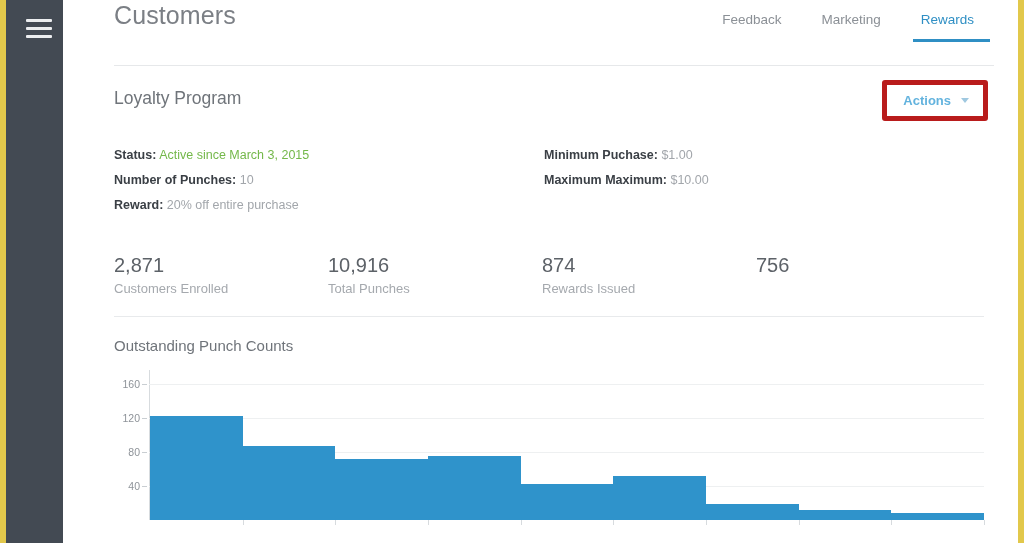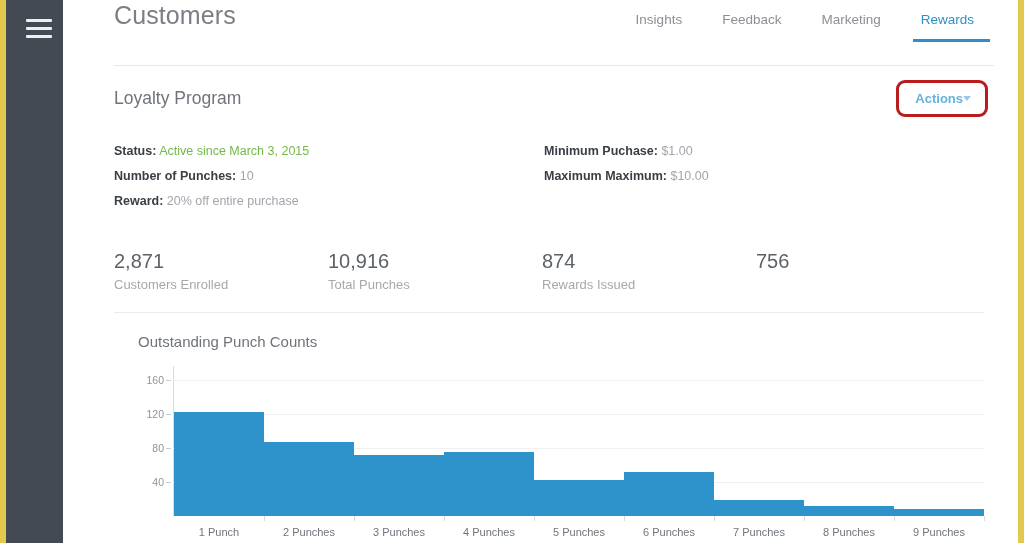--- a/index.html
+++ b/index.html
@@ -89,30 +89,30 @@
     align-items: flex-start;
     justify-content: space-between;
     padding-top: 22px;
   }
   #section-title {
     font-size: 17.5px;
     color: #6f747a;
     font-weight: 400;
   }
   #actions-btn {
-    border: 3px solid #b91c1c;
-    border-radius: 9px;
+    border: 5px solid #b91c1c;
+    border-radius: 3px;
     background: #ffffff;
     color: #63b3de;
     font-size: 13px;
     font-weight: bold;
     padding: 8px 14px 8px 16px;
     display: flex;
     align-items: center;
-    gap: 0;
+    gap: 10px;
     cursor: pointer;
     margin-top: -8px;
     margin-right: 6px;
     font-family: "Liberation Sans", sans-serif;
   }
   .chev {
     width: 0; height: 0;
     border-left: 4px solid transparent;
     border-right: 4px solid transparent;
     border-top: 5px solid #9fc8e0;
@@ -145,21 +145,21 @@
     color: #5d6268;
     font-weight: 400;
     line-height: 24px;
   }
   .stat-lbl {
     font-size: 13px;
     color: #a5a9ae;
     margin-top: 4px;
   }
   
-  #chart-block { padding-top: 20px; margin-left: 24px; }
+  #chart-block { padding-top: 20px; }
   #chart-title {
     font-size: 15px;
     color: #6f747a;
     font-weight: 400;
   }
   #chart {
     position: relative;
     margin-top: 16px;
     height: 150px;
     margin-left: 35px;
@@ -247,21 +247,20 @@
       <span></span>
       <span></span>
     </div>
   </div>
 
   <div id="main">
 
     <div id="header">
       <div id="page-title">Customers</div>
       <div id="tabs">
-          <div class="tab">Insights</div>
           <div class="tab">Feedback</div>
           <div class="tab">Marketing</div>
           <div class="tab active">Rewards</div>
         </div>
     </div>
 
     <div id="section-head">
       <div id="section-title">Loyalty Program</div>
       <button id="actions-btn">
         <span>Actions</span>
@@ -350,28 +349,17 @@
             <div class="bar-cell">
               <div class="bar" title="8 Punches: 12" style="height: 6.81818%; background: rgb(47, 147, 203);"></div>
               <div class="tickx"></div>
             </div>
             <div class="bar-cell">
               <div class="bar" title="9 Punches: 8" style="height: 4.54545%; background: rgb(47, 147, 203);"></div>
               <div class="tickx"></div>
             </div>
           </div>
       </div>
-      <div id="xlabels">
-          <div class="xlabel">1 Punch</div>
-          <div class="xlabel">2 Punches</div>
-          <div class="xlabel">3 Punches</div>
-          <div class="xlabel">4 Punches</div>
-          <div class="xlabel">5 Punches</div>
-          <div class="xlabel">6 Punches</div>
-          <div class="xlabel">7 Punches</div>
-          <div class="xlabel">8 Punches</div>
-          <div class="xlabel">9 Punches</div>
-        </div>
 
     </div>
 
   </div>
 </div>
 
 </body></html>

